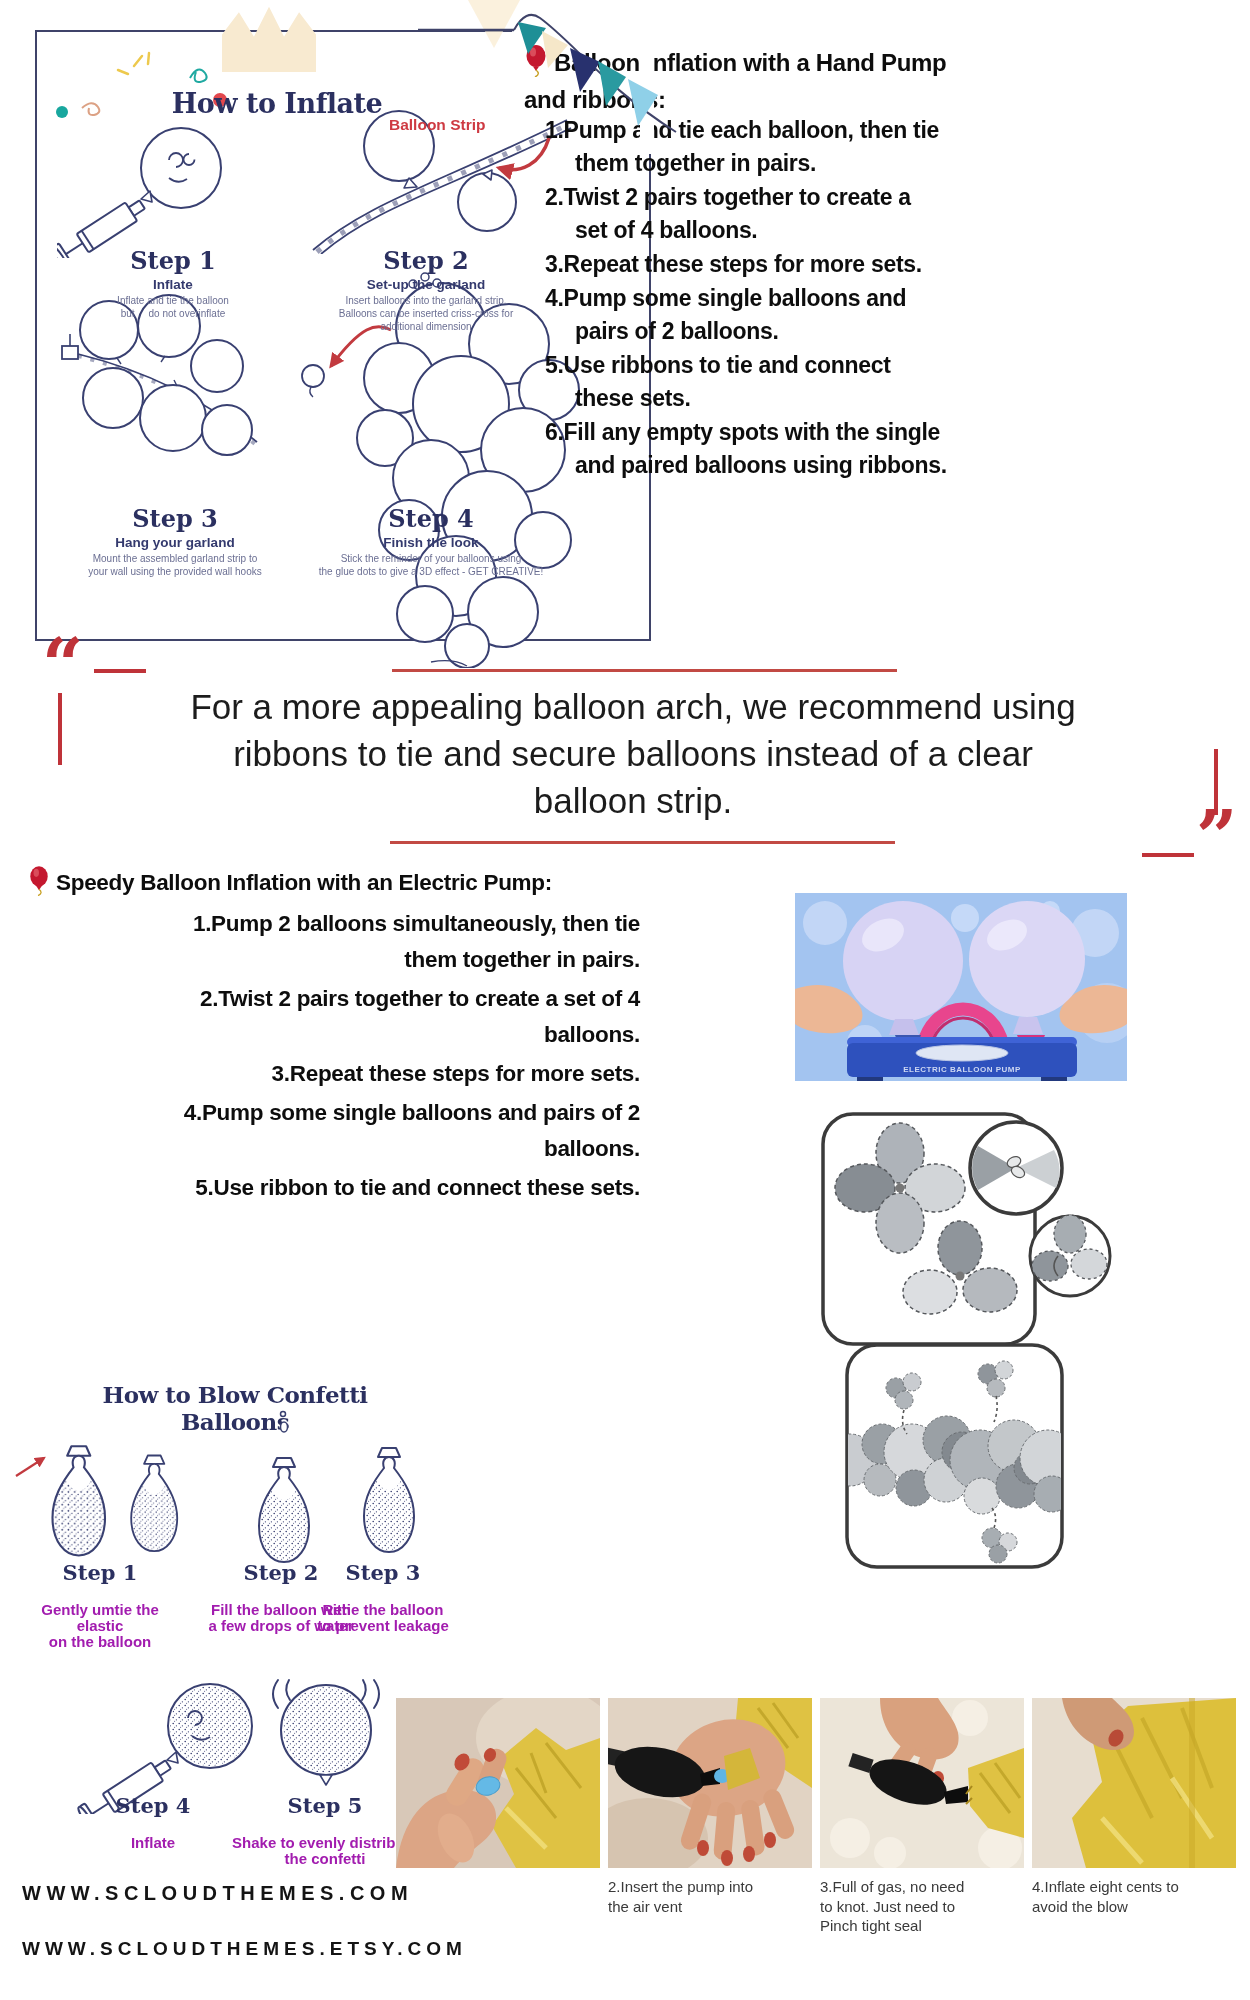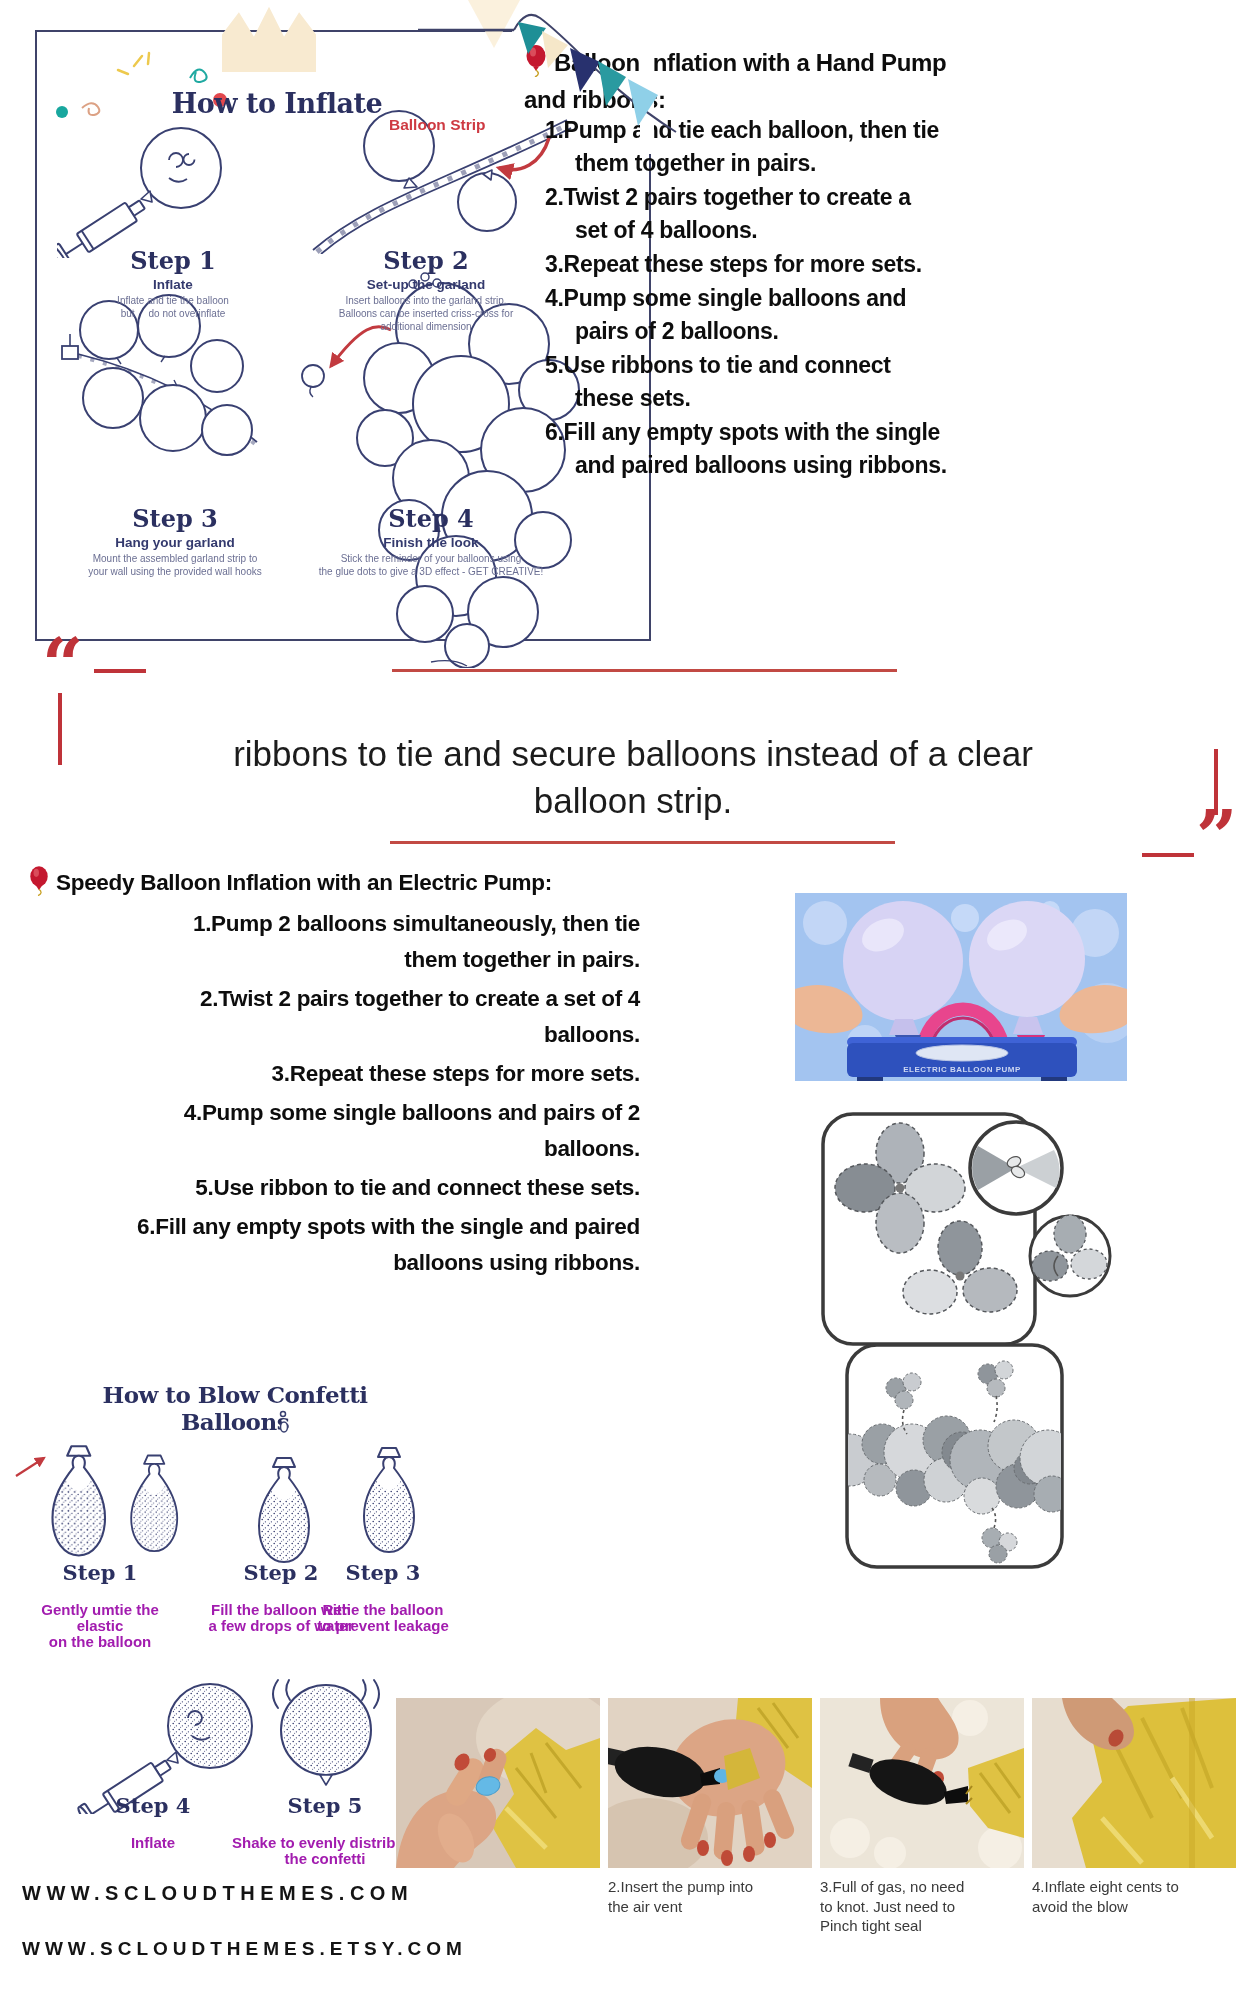--- a/index.html
+++ b/index.html
@@ -275,21 +275,21 @@
     <div class="li"><span>6.</span><span>Fill any empty spots with the single
 and paired balloons using ribbons.</span></div>
   </div>
 
   <div class="abs quote">
     <div class="abs q-open">“</div>
     <div class="abs q-red q-dash-o"></div>
     <div class="abs q-red q-vline-o"></div>
     <div class="abs q-line-top"></div>
     <div class="abs q-text">
-      <br>
+      <span>For a more appealing balloon arch, we recommend using</span><br>
       <span class="bold">ribbons</span><span> to tie and secure balloons instead of a clear</span><br>
       <span>balloon strip.</span>
     </div>
     <div class="abs q-line-bot"></div>
     <div class="abs q-red q-vline-c"></div>
     <div class="abs q-red q-dash-c"></div>
     <div class="abs q-close">”</div>
   </div>
 
   <div class="abs ep-heading">
@@ -302,22 +302,20 @@
   </div>
   <div class="abs ep-list">
     <div class="li"><span>1.</span><span>Pump 2 balloons simultaneously, then tie
 them together in pairs.</span></div>
     <div class="li"><span>2.</span><span>Twist 2 pairs together to create a set of 4
 balloons.</span></div>
     <div class="li"><span>3.</span><span>Repeat these steps for more sets.</span></div>
     <div class="li"><span>4.</span><span>Pump some single balloons and pairs of 2
 balloons.</span></div>
     <div class="li"><span>5.</span><span>Use ribbon to tie and connect these sets.</span></div>
-    <div class="li"><span>6.</span><span>Fill any empty spots with the single and paired
-balloons using ribbons.</span></div>
   </div>
 
   <svg class="abs pump-photo" width="332" height="188" viewBox="0 0 332 188">
     <rect width="332" height="188" fill="#a3c4f0"></rect>
     <g fill="#c9dbf8">
       <circle cx="30" cy="30" r="22" opacity="0.8"></circle>
         <circle cx="70" cy="150" r="18" opacity="0.7"></circle>
       <circle cx="170" cy="25" r="14" opacity="0.9"></circle>
         <circle cx="300" cy="40" r="24" opacity="0.8"></circle>
       <circle cx="312" cy="120" r="30" opacity="0.55"></circle>

